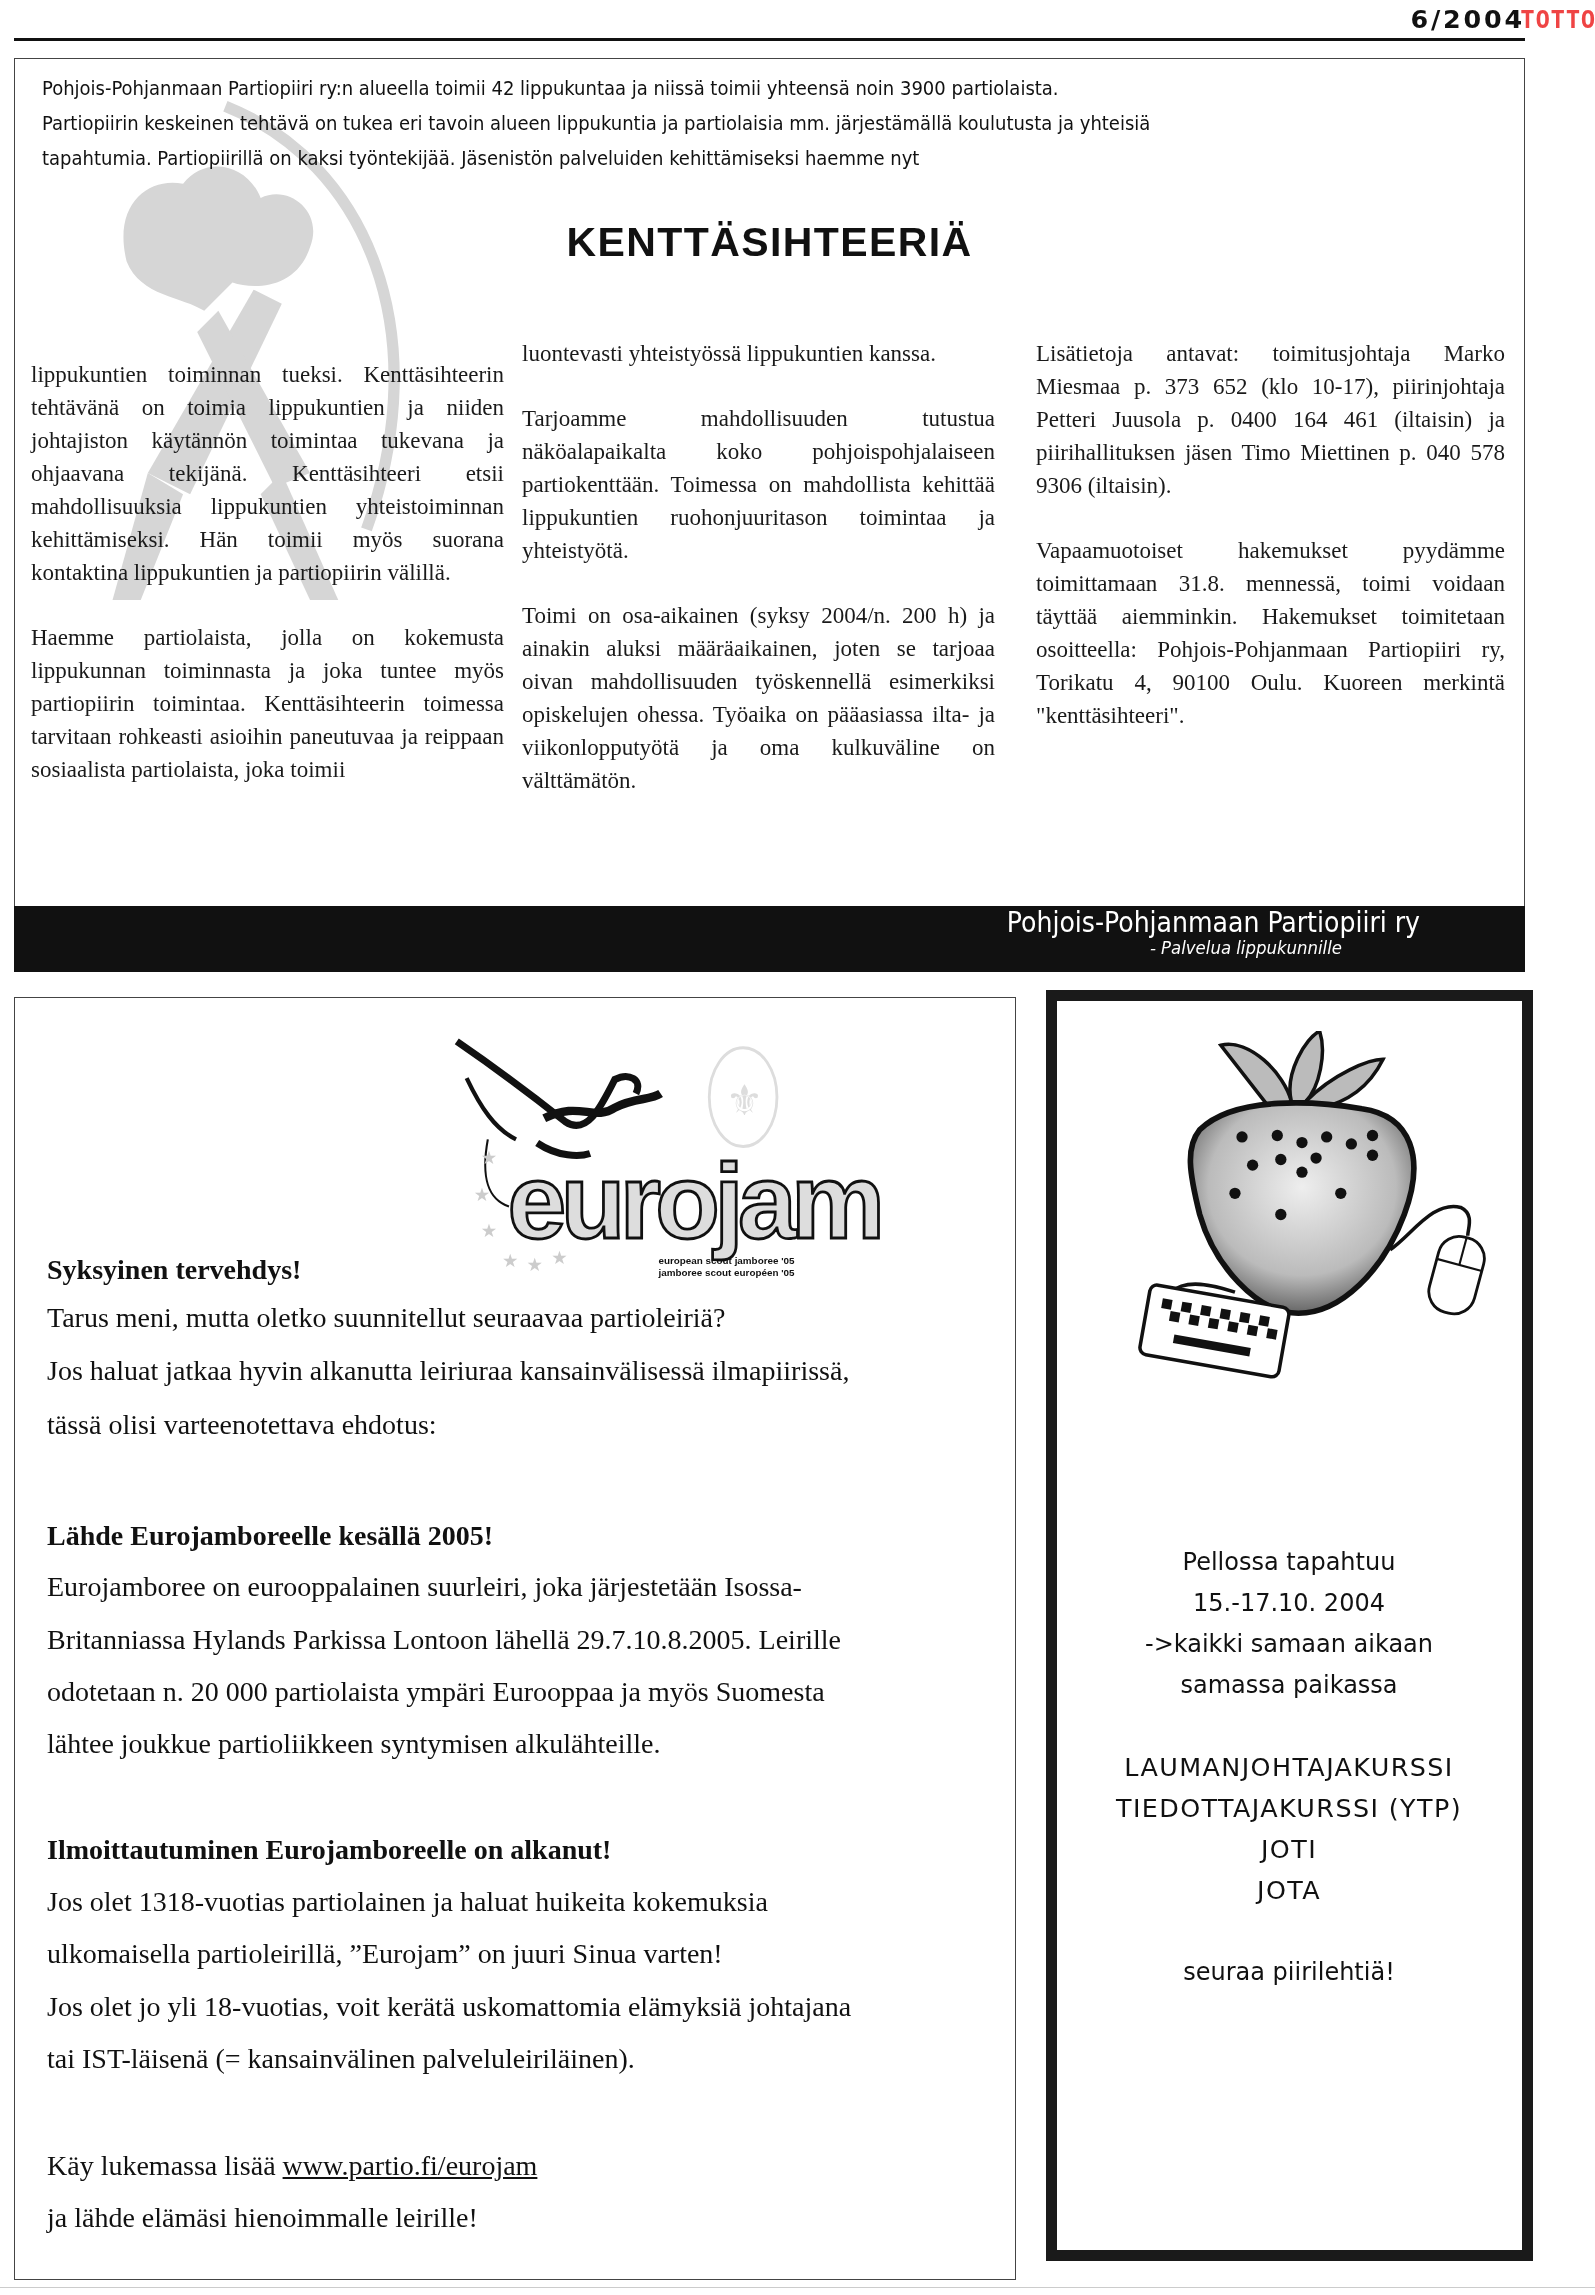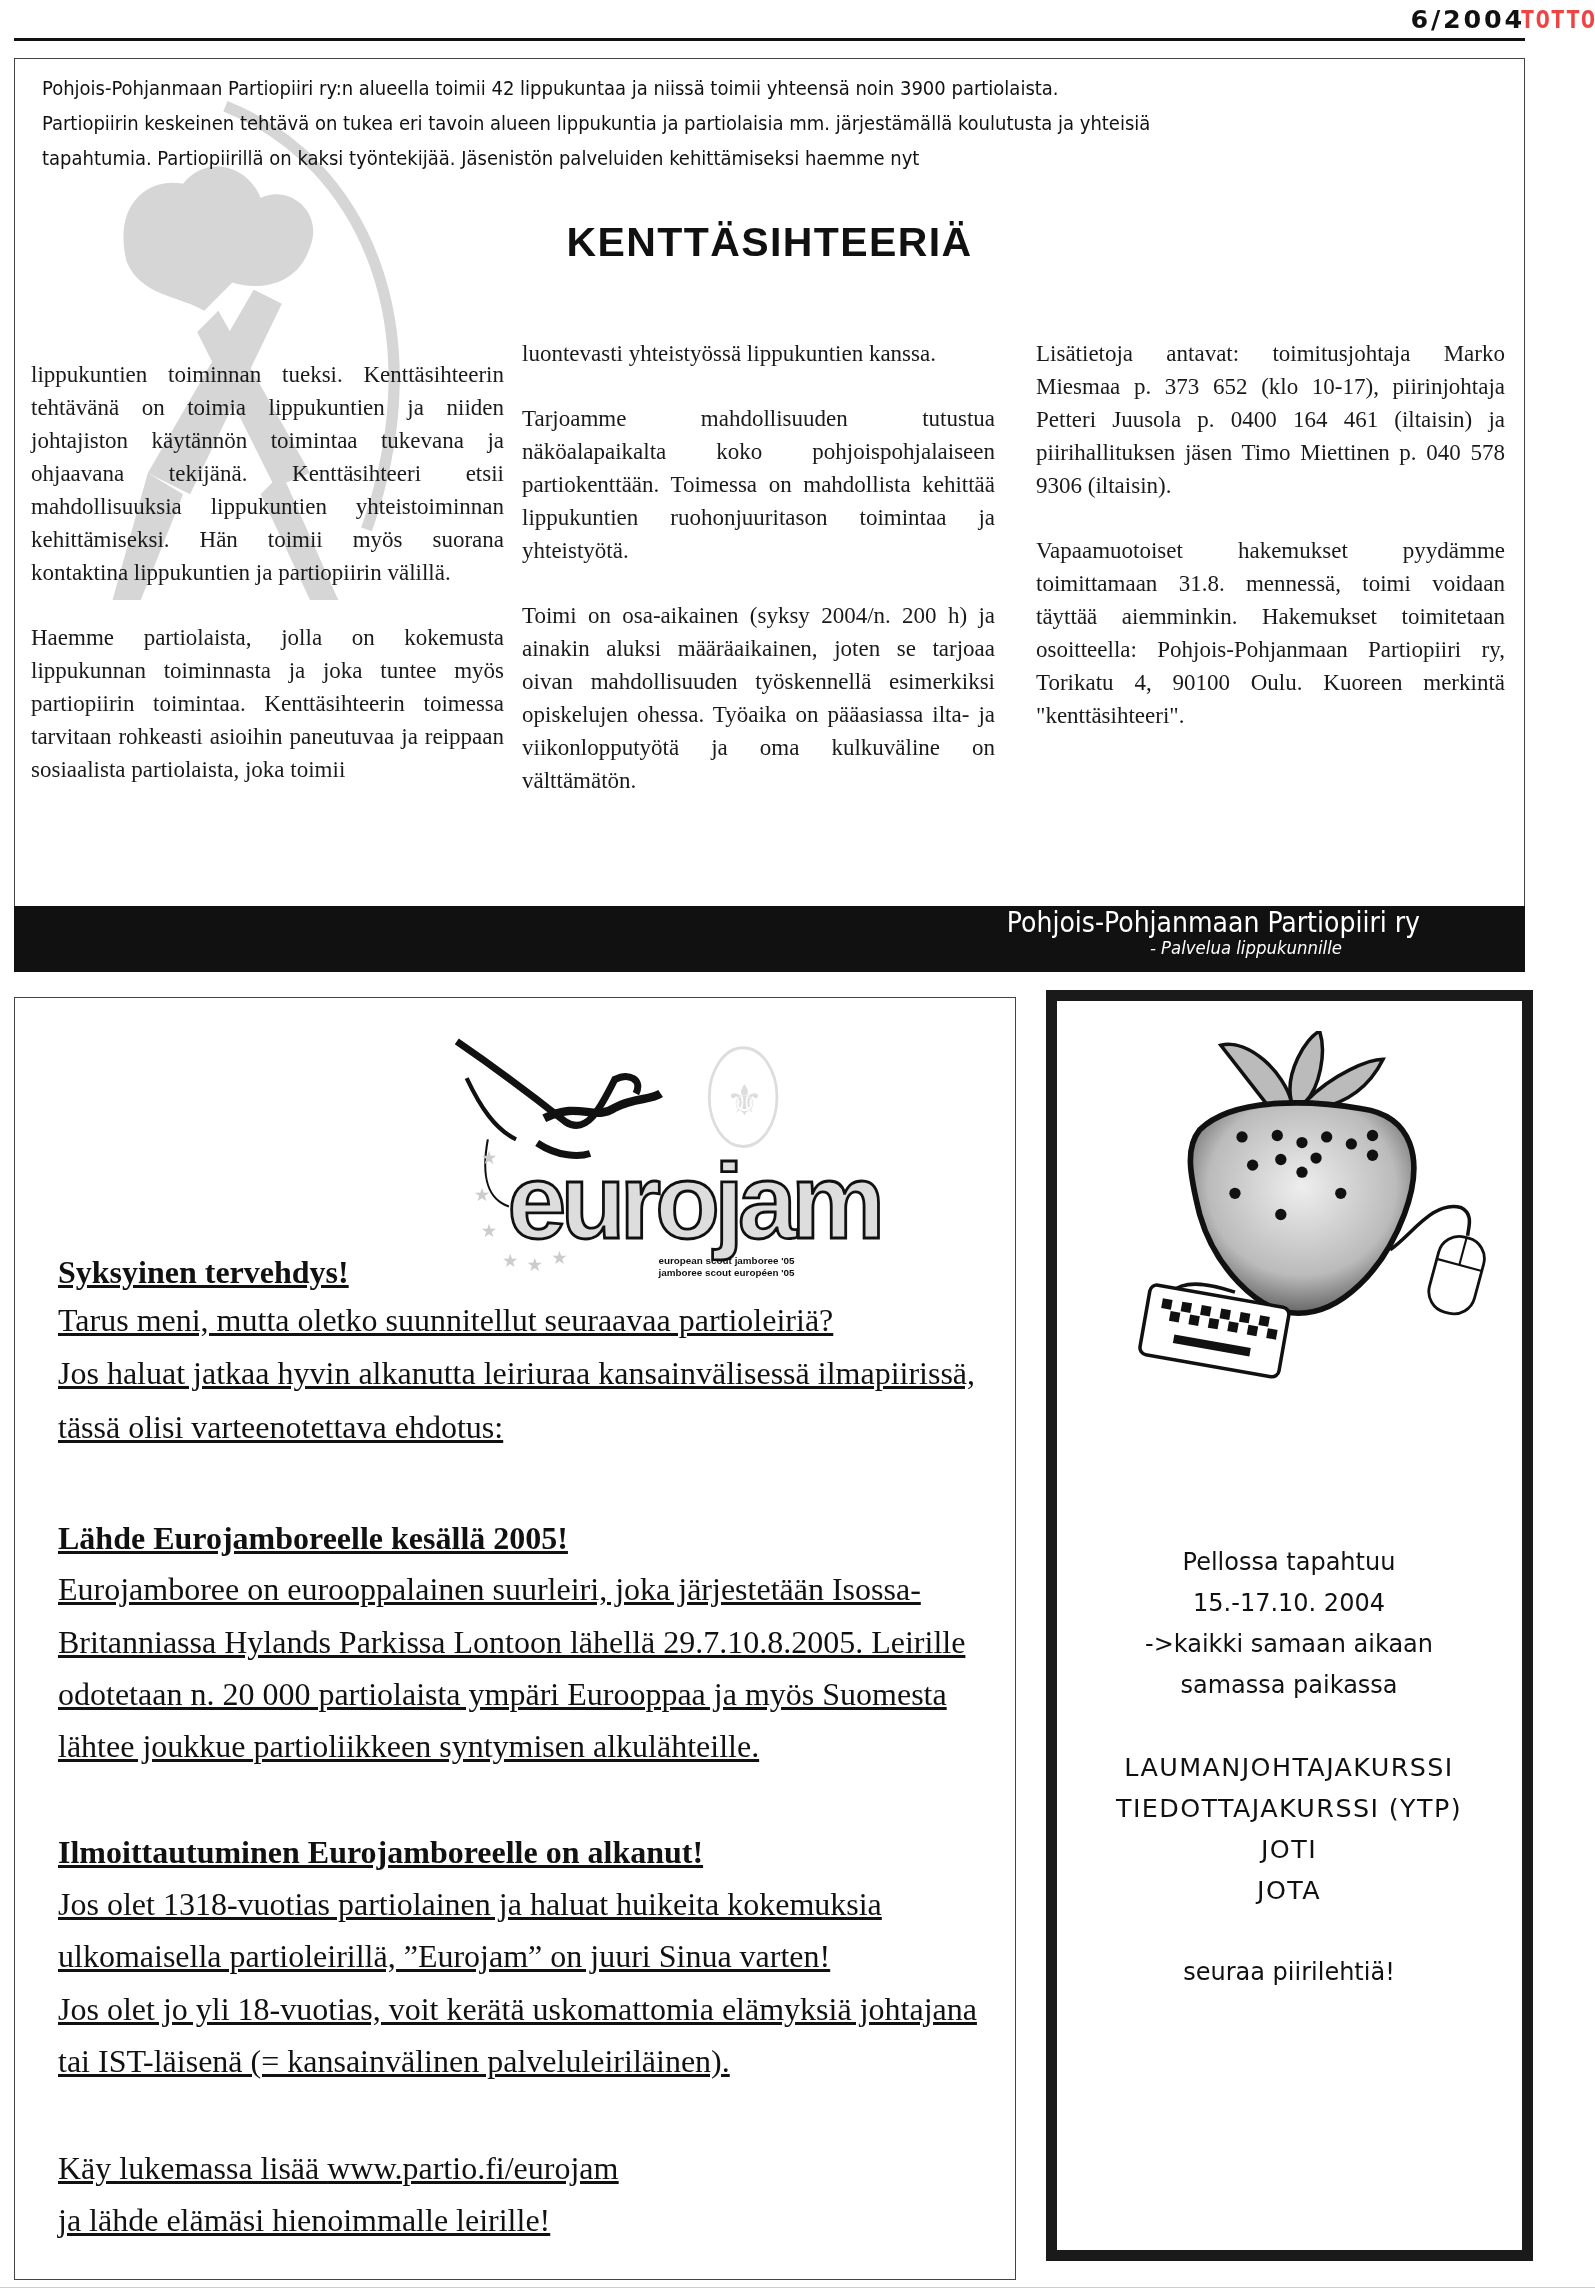--- a/index.html
+++ b/index.html
@@ -21,21 +21,21 @@
     #col1 { left:31px;margin-top:21px; }
     #col2 { left:522px; }
     #col3 { left:1036px; width:469px; }
     #banner { left:14px; top:906px; width:1511px; height:66px; background:#111; }
     #banner-title { right:176px; top:906px; font-family:"DejaVu Sans Condensed","DejaVu Sans", sans-serif; font-weight:normal; font-size:28px; color:#fff; }
     #banner-sub { right:254px; top:937px; font-family:"DejaVu Sans Condensed","DejaVu Sans", sans-serif; font-style:italic; font-size:18.4px; color:#fff;margin-left:32px; }
 
     
     #ad2 { left:14px; top:997px; width:1002px; height:1283px; border:1.4px solid #444; box-sizing:border-box; }
     #eurojam-logo { left:438px; top:1016px; width:551px; height:268px; }
-    .ej { left:58px; font-family:"Liberation Serif", serif; font-size:32px; color:#111;text-decoration:underline; }
+    .ej { left:47px; font-family:"Liberation Serif", serif; font-size:28px; color:#111; }
     .ej.b { font-weight:bold; }
     .ej a { color:#111; text-decoration:underline; }
 
     
     #ad3 { left:1046px; top:990px; width:487px; height:1271px; border:11.3px solid #1a1a1a; box-sizing:border-box; }
     #berry { left:1108px; top:1031px; width:395px; height:367px; }
     #ad3-text { left:1057px; top:1542px; width:464px; text-align:center; font-family:"DejaVu Sans", sans-serif; font-size:24px; line-height:41px; color:#111; }
     #ad3-text .caps { font-size:25.4px; letter-spacing:1.4px; }
     #ad3-text .gap { height:41px; }
 

